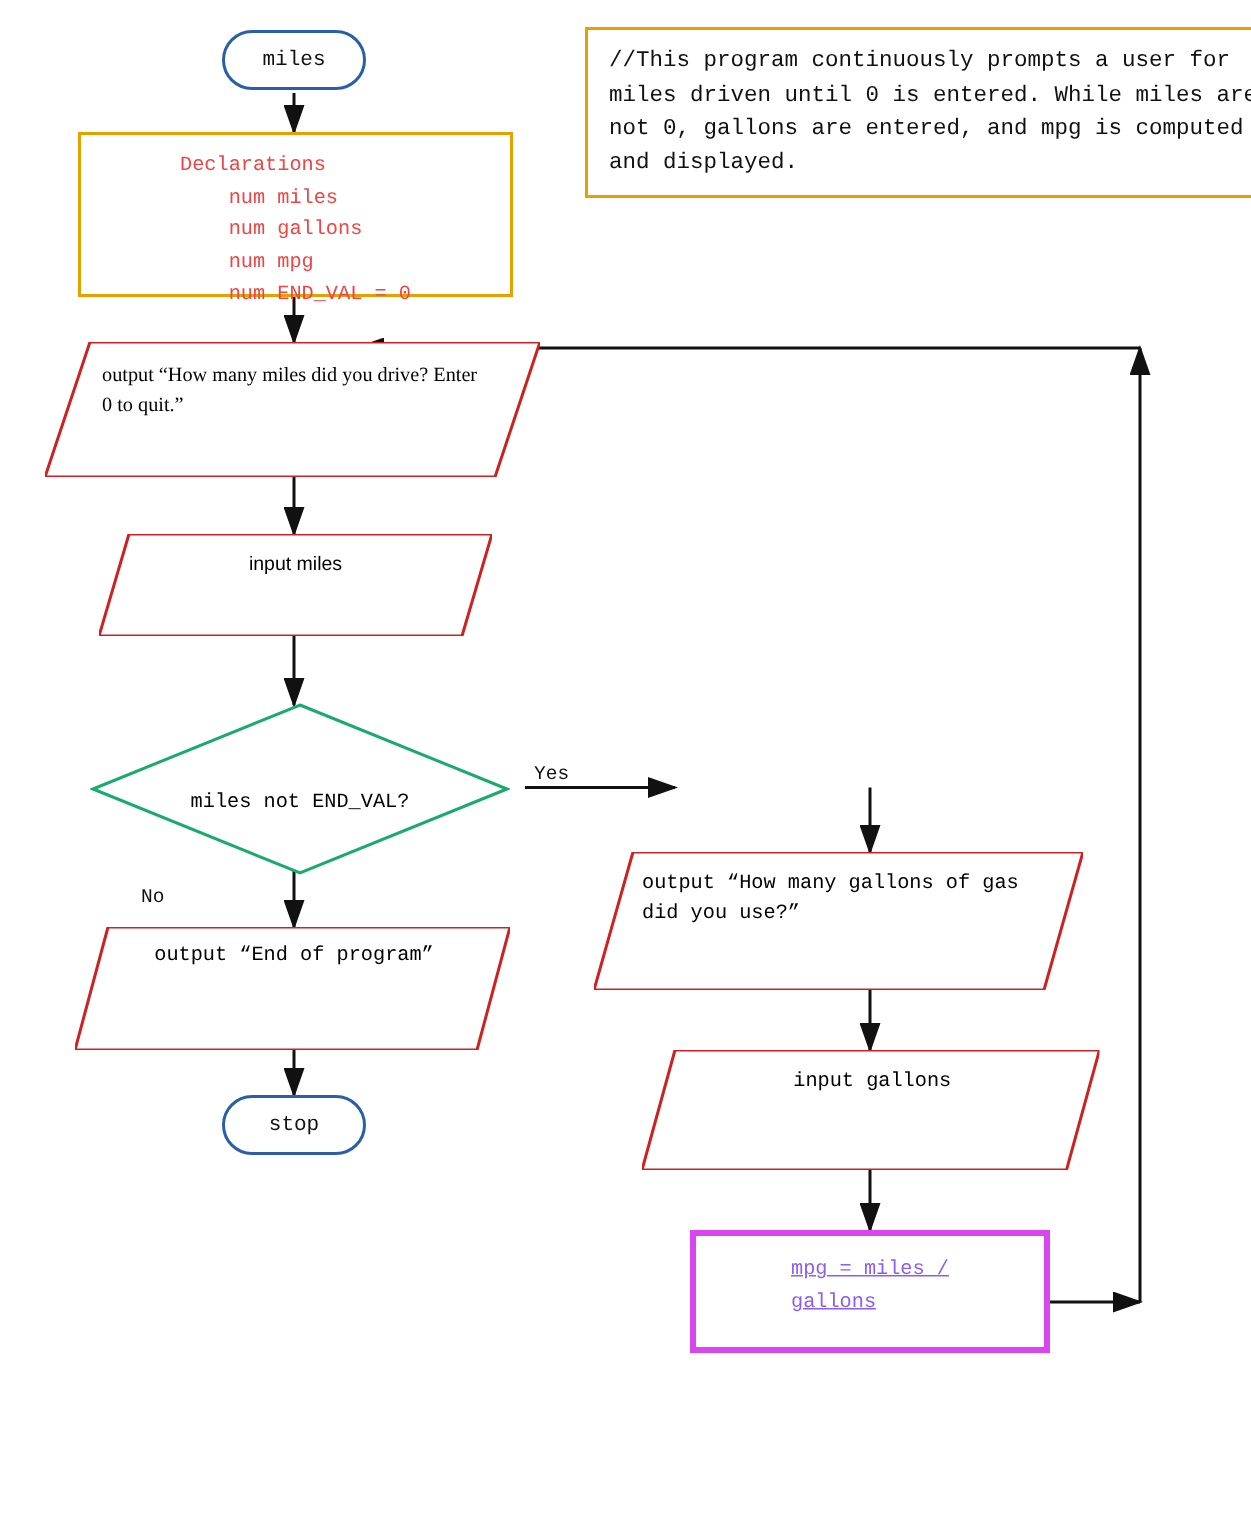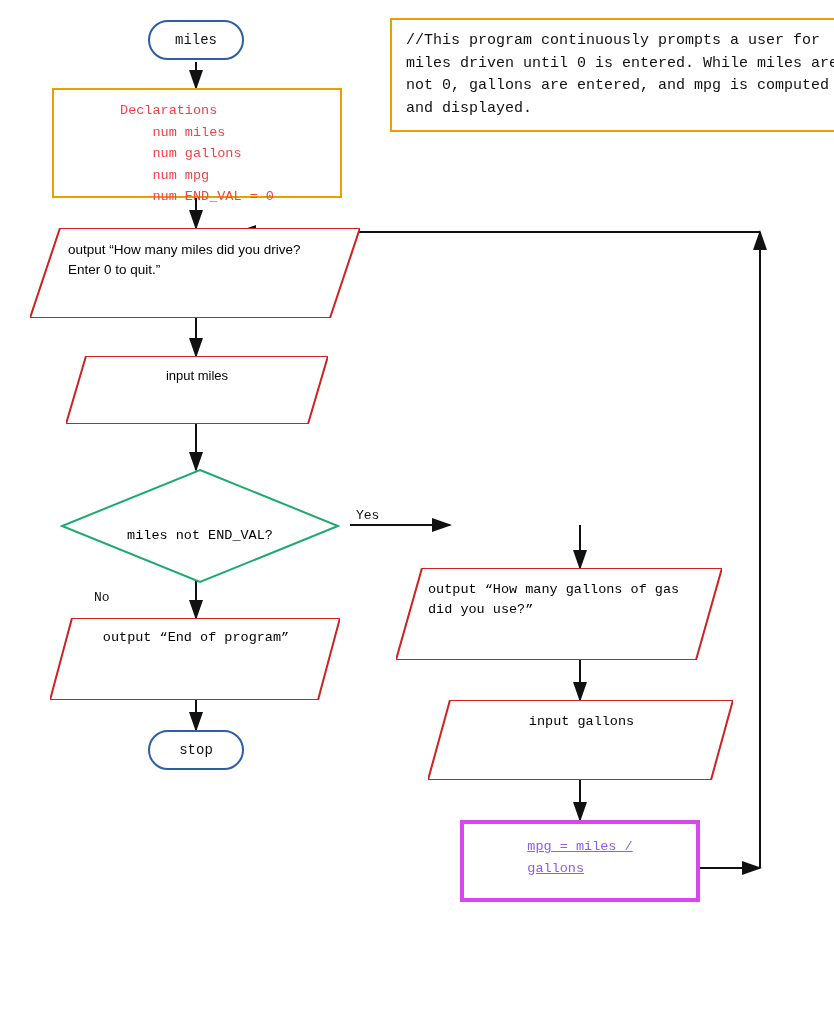--- a/index.html
+++ b/index.html
@@ -154,21 +154,21 @@
     <span style="white-space:pre; font-size:13.5px; line-height:1.6;">Declarations
     num miles
     num gallons
     num mpg
     num END_VAL = 0</span>
   </div>
 
   <svg style="position:absolute; top:228px; left:30px;" width="330" height="90">
     <polygon points="30,0 330,0 300,90 0,90" fill="white" stroke="#cc2222" stroke-width="2"></polygon>
     <foreignObject x="30" y="8" width="270" height="75">
-      <div xmlns="http://www.w3.org/1999/xhtml" style="font-size:13.5px; font-family:Liberation Sans, sans-serif; text-align:left; padding:4px 8px; line-height:1.5;">
+      <div xmlns="http://www.w3.org/1999/xhtml" style="font-size:13.5px; font-family:Liberation Serif, serif; text-align:left; padding:4px 8px; line-height:1.5;">
         output “How many miles did you drive? Enter 0 to quit.”
       </div>
     </foreignObject>
   </svg>
 
   <svg style="position:absolute; top:356px; left:66px;" width="262" height="68">
     <polygon points="20,0 262,0 242,68 0,68" fill="white" stroke="#cc2222" stroke-width="2"></polygon>
     <foreignObject x="20" y="10" width="222" height="50">
       <div xmlns="http://www.w3.org/1999/xhtml" style="font-size:13px; font-family:Liberation Sans, sans-serif; text-align:center; line-height:1.5;">
         input miles

